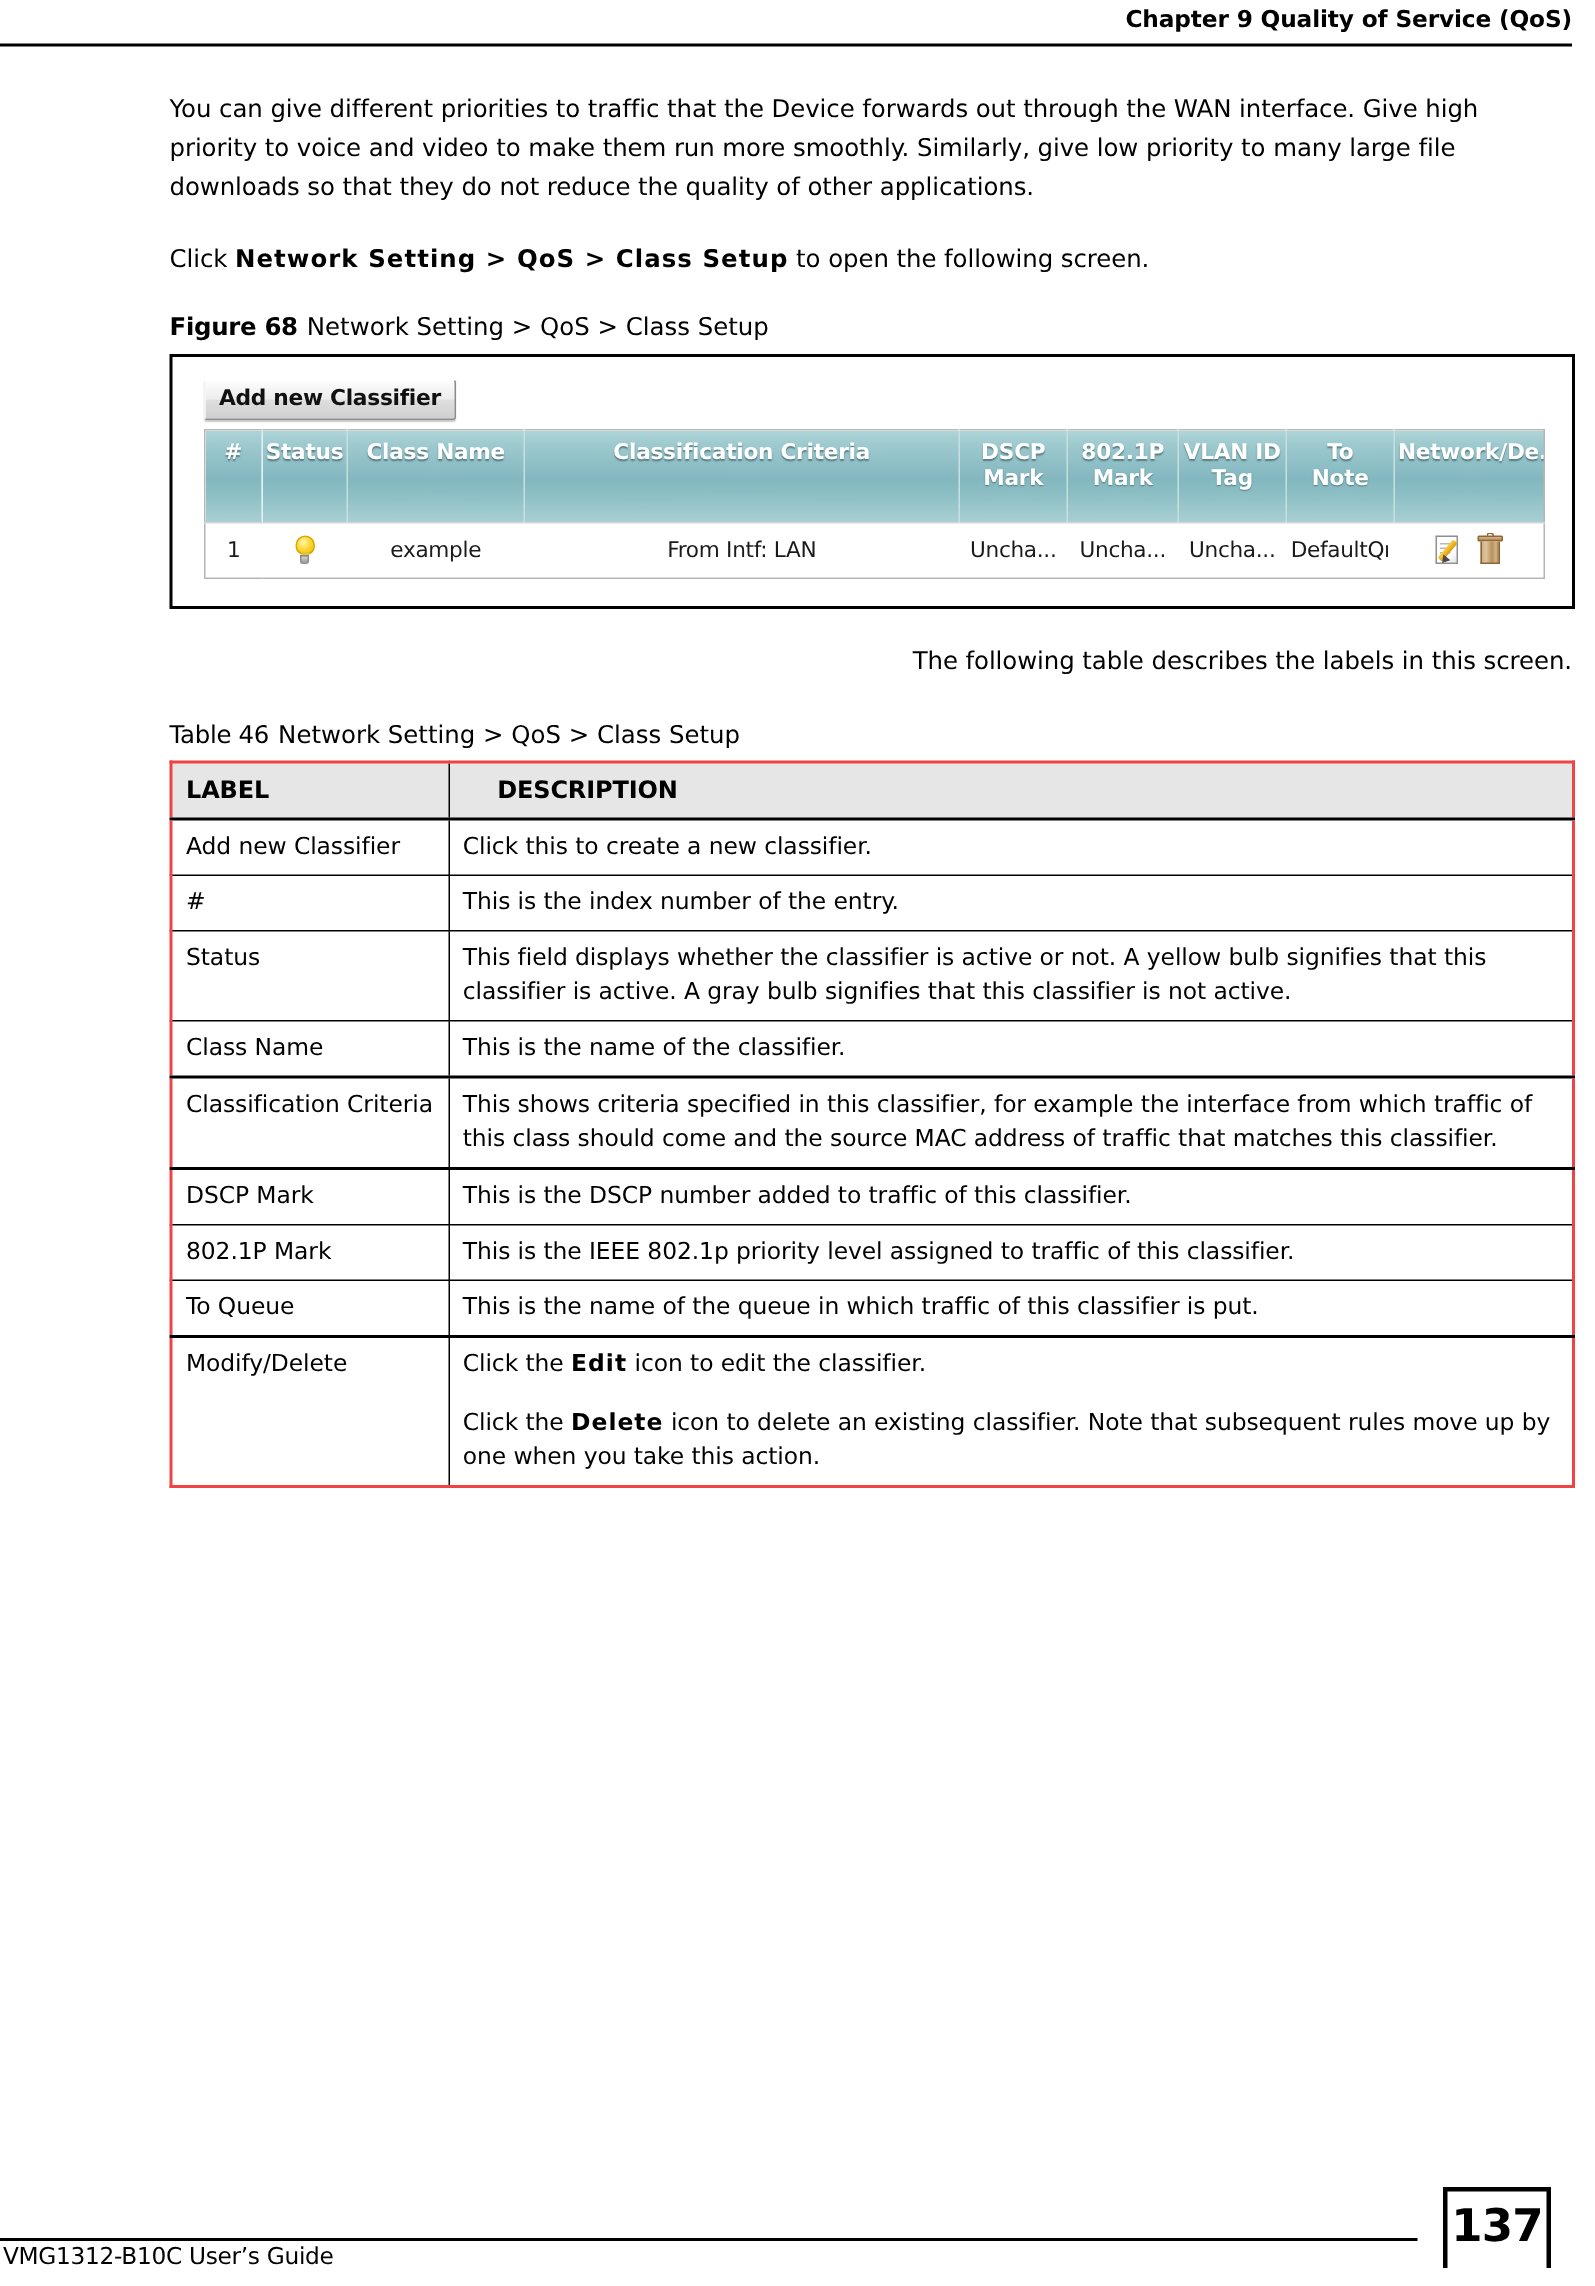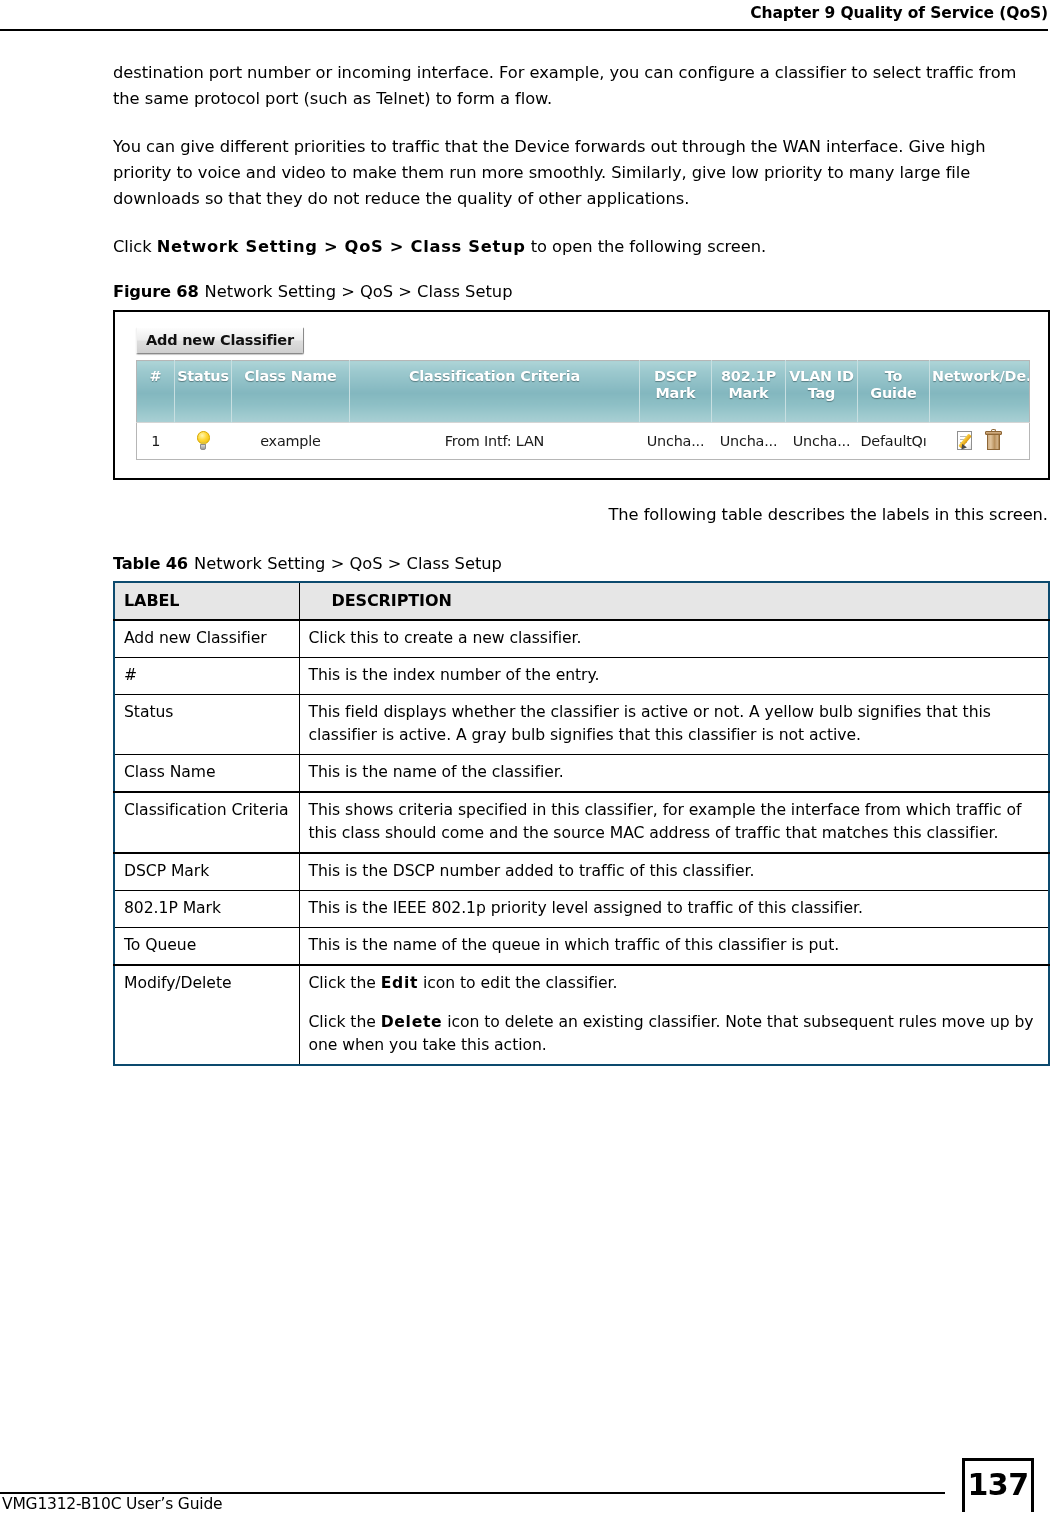--- a/index.html
+++ b/index.html
@@ -264,29 +264,29 @@
   }
 
   
   .tbl-caption {
     font-size: 16.3px;
     line-height: 24px;
     margin: 24px 0 5px 0;
     white-space: nowrap;
   }
   .tbl-caption .num {
-    font-weight: bold;
+    font-weight: normal;
     letter-spacing: -0.2px;
   }
   .tbl-caption .ctext { margin-left: 6px; }
 
   table.label-table {
     border-collapse: collapse;
     width: 935px;
-    border: 2px solid #0c4a6e;
+    border: 2px solid #ef4444;
     table-layout: fixed;
   }
   table.label-table th {
     background: #e6e6e6;
     text-align: left;
     font-size: 16px;
     font-weight: bold;
     letter-spacing: -0.1px;
     padding: 8px 9px 9px 9px;
     border-right: 1px solid #000;
@@ -352,21 +352,20 @@
 
 <div class="page">
 
   <div class="page-header">
     <div class="hdr-text">Chapter 9 Quality of Service (QoS)</div>
   </div>
   <div class="header-rule"></div>
 
   <div class="content">
 
-    <p class="body">destination port number or incoming interface. For example, you can configure a classifier to select traffic from the same protocol port (such as Telnet) to form a flow.</p>
 
     <p class="body">You can give different priorities to traffic that the Device forwards out through the WAN interface. Give high priority to voice and video to make them run more smoothly. Similarly, give low priority to many large file downloads so that they do not reduce the quality of other applications.</p>
 
     <p class="body tight"><span>Click </span><span class="b">Network Setting &gt; QoS &gt; Class Setup</span><span> to open the following screen.</span></p>
 
     <p class="fig-caption"><span class="num">Figure 68</span><span class="ctext">Network Setting &gt; QoS &gt; Class Setup</span></p>
 
     <div class="figure-box">
 
       <div class="btn-row">
@@ -387,21 +386,21 @@
         </colgroup>
         <thead>
           <tr>
             <th>#</th>
             <th>Status</th>
             <th>Class Name</th>
             <th>Classification Criteria</th>
             <th><span>DSCP</span><br><span>Mark</span></th>
             <th><span>802.1P</span><br><span>Mark</span></th>
             <th><span>VLAN ID</span><br><span>Tag</span></th>
-            <th><span>To</span><br><span>Guide</span></th>
+            <th><span>To</span><br><span>Note</span></th>
             <th>Network/De...</th>
           </tr>
         </thead>
         <tbody>
           <tr>
             <td>1</td>
             <td>
               <span class="bulb">
                 <span class="glass"></span>
                 <span class="neck"></span>

